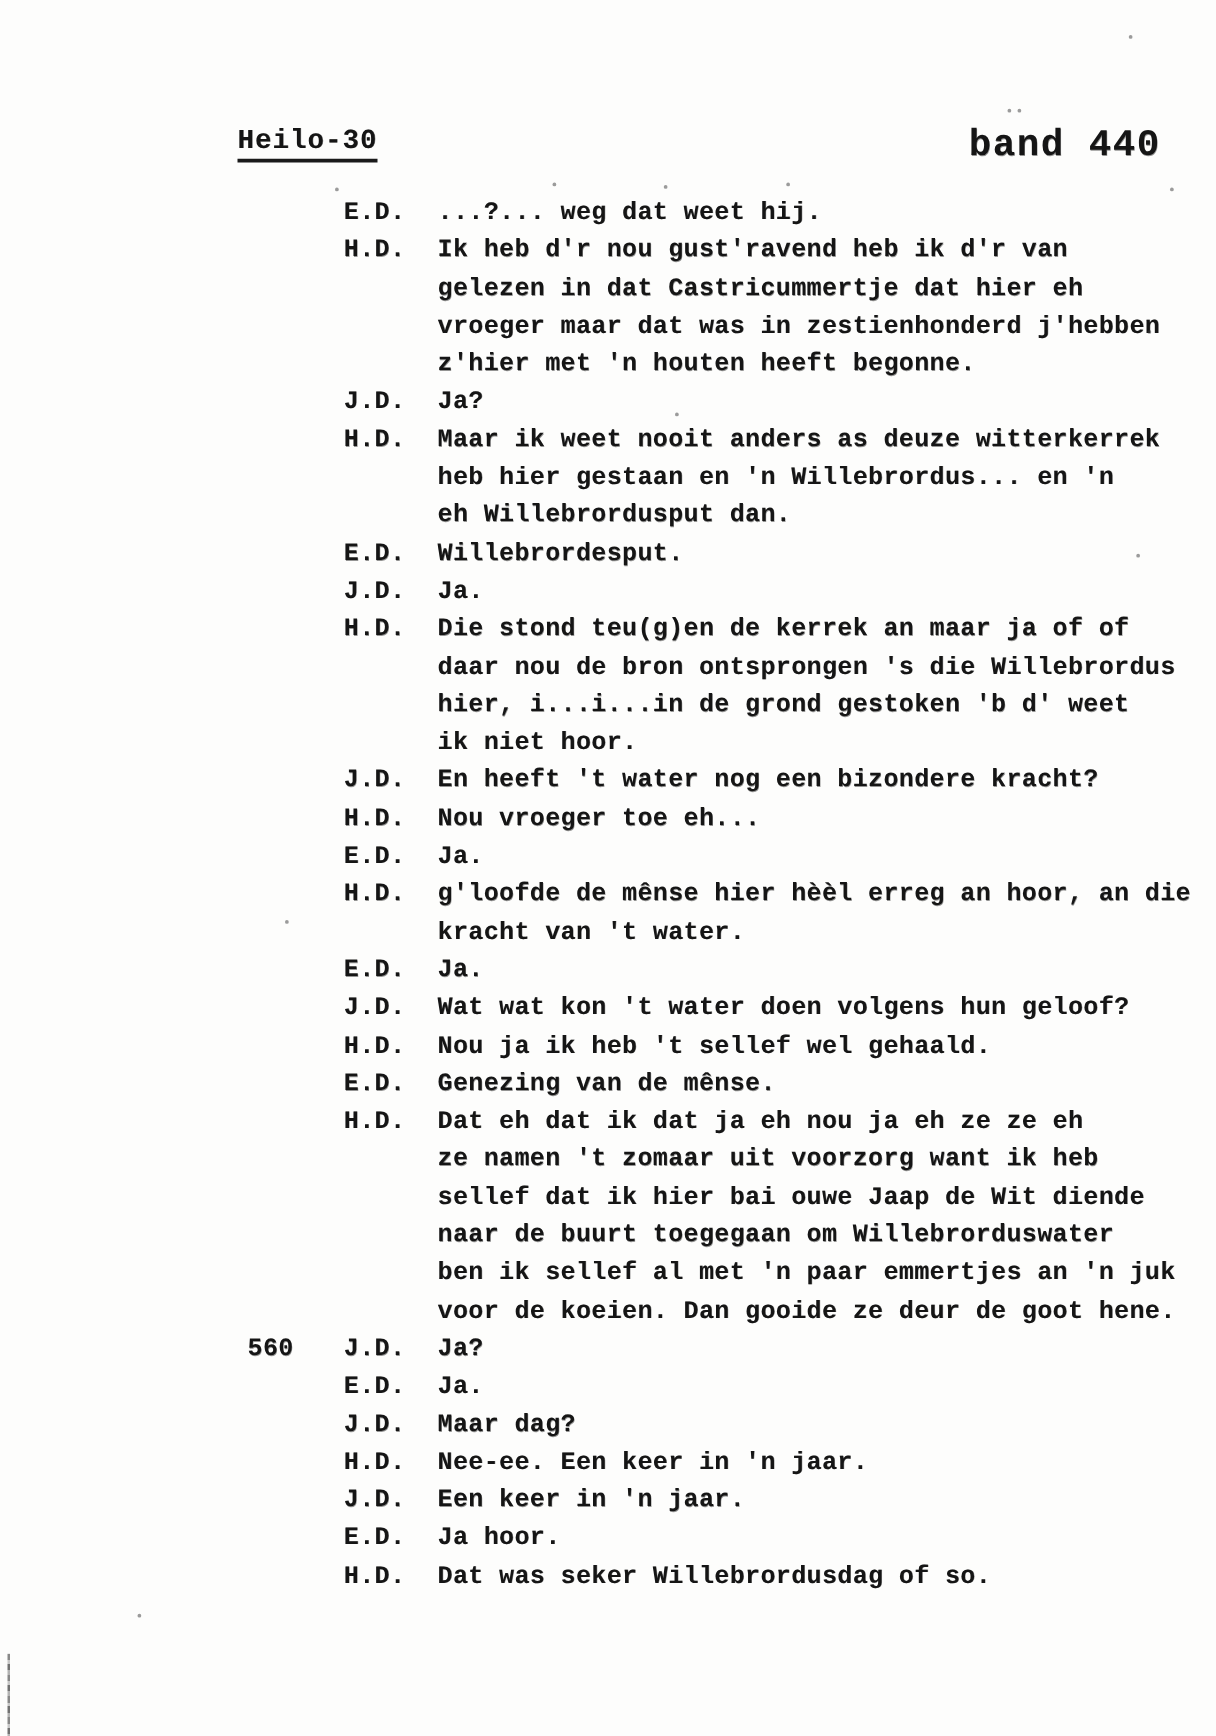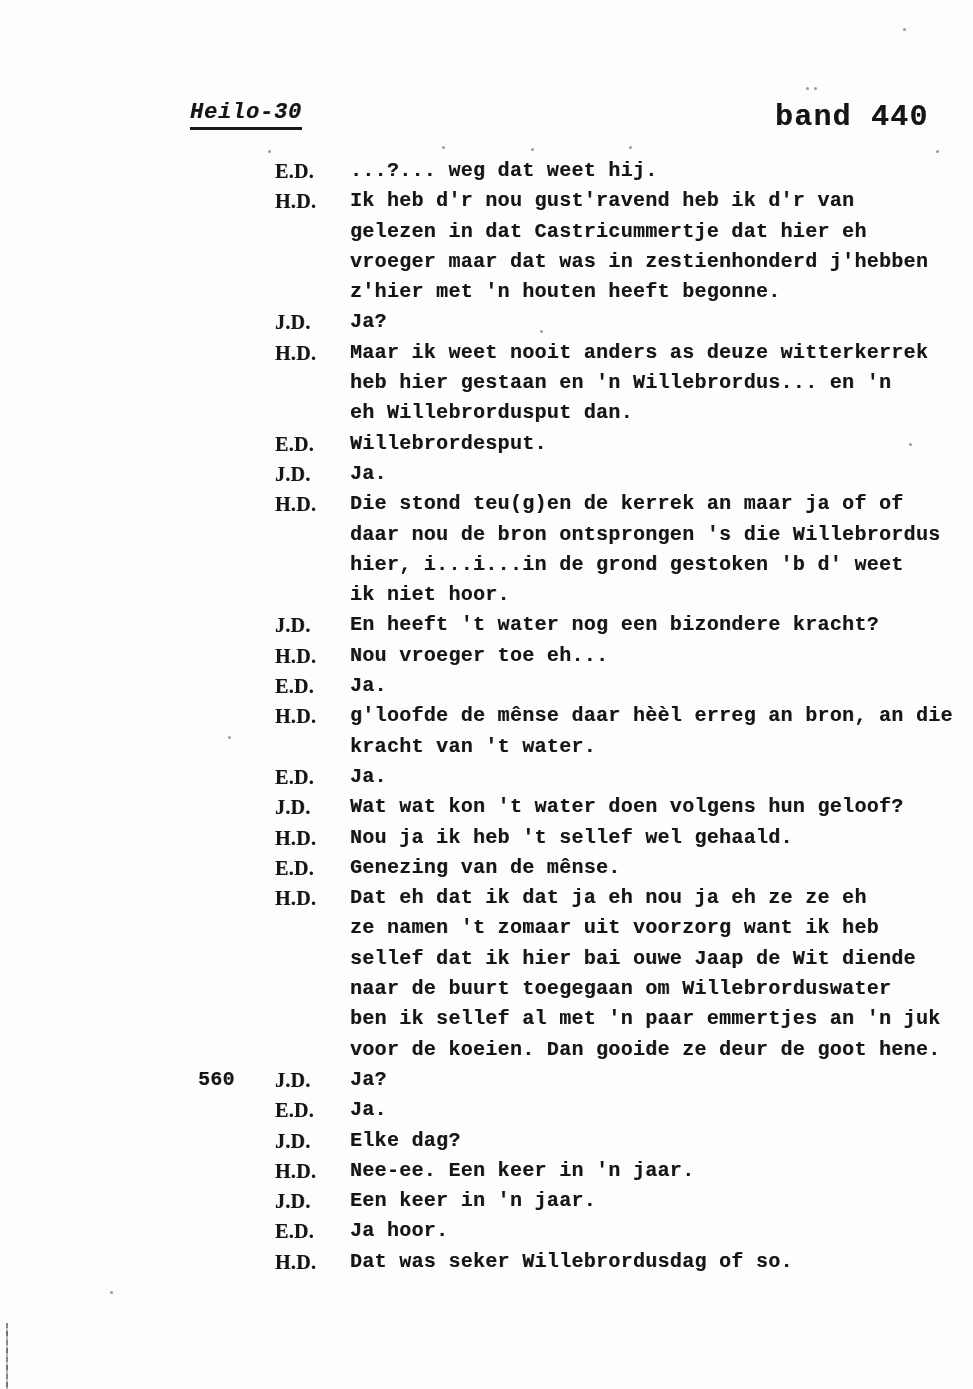--- a/index.html
+++ b/index.html
@@ -13,37 +13,36 @@
     color: #151515;
   }
   .ink { text-shadow: 0.4px 0.4px 0.3px rgba(20,20,20,0.45); }
 
   .header-left {
     position: absolute; left: 190px; top: 100px;
     font-size: 22px; letter-spacing: 0.8px;
     border-bottom: 3px solid #1a1a1a;
     padding-bottom: 2px;
     white-space: nowrap;
-    font-style: italic;
   }
   .header-right {
     position: absolute; left: 775px; top: 100px;
     font-size: 30px; letter-spacing: 1.2px;
     white-space: nowrap;
   }
 
   #transcript {
     position: absolute; left: 198px; top: 156px;
     font-size: 20px; letter-spacing: 0.3px;
     line-height: 30.3px;
     white-space: nowrap;
   }
   .line { display: flex; }
   .col-margin  { display: inline-block; width: 77px; flex: 0 0 77px; }
-  .col-speaker { display: inline-block; width: 75px; flex: 0 0 75px; font-family: Liberation Serif, serif; }
+  .col-speaker { display: inline-block; width: 75px; flex: 0 0 75px; }
   .col-text    { display: inline-block; white-space: pre; }
 
   .speck {
     position: absolute; width: 3px; height: 3px;
     background: #3a3a3a; border-radius: 50%;
     opacity: 0.5;
   }
   .scan-line {
     position: absolute; left: 6px; top: 1323px;
     width: 2px; height: 66px;
@@ -166,21 +165,21 @@
 
     <div class="line ink">
       <span class="col-margin"></span>
       <span class="col-speaker">E.D.</span>
       <span class="col-text">Ja.</span>
     </div>
 
     <div class="line ink">
       <span class="col-margin"></span>
       <span class="col-speaker">H.D.</span>
-      <span class="col-text">g'loofde de mênse daar hèèl erreg an bron, an die</span>
+      <span class="col-text">g'loofde de mênse hier hèèl erreg an hoor, an die</span>
     </div>
 
     <div class="line ink">
       <span class="col-margin"></span>
       <span class="col-speaker"></span>
       <span class="col-text">kracht van 't water.</span>
     </div>
 
     <div class="line ink">
       <span class="col-margin"></span>
@@ -250,21 +249,21 @@
 
     <div class="line ink">
       <span class="col-margin"></span>
       <span class="col-speaker">E.D.</span>
       <span class="col-text">Ja.</span>
     </div>
 
     <div class="line ink">
       <span class="col-margin"></span>
       <span class="col-speaker">J.D.</span>
-      <span class="col-text">Elke dag?</span>
+      <span class="col-text">Maar dag?</span>
     </div>
 
     <div class="line ink">
       <span class="col-margin"></span>
       <span class="col-speaker">H.D.</span>
       <span class="col-text">Nee-ee. Een keer in 'n jaar.</span>
     </div>
 
     <div class="line ink">
       <span class="col-margin"></span>

